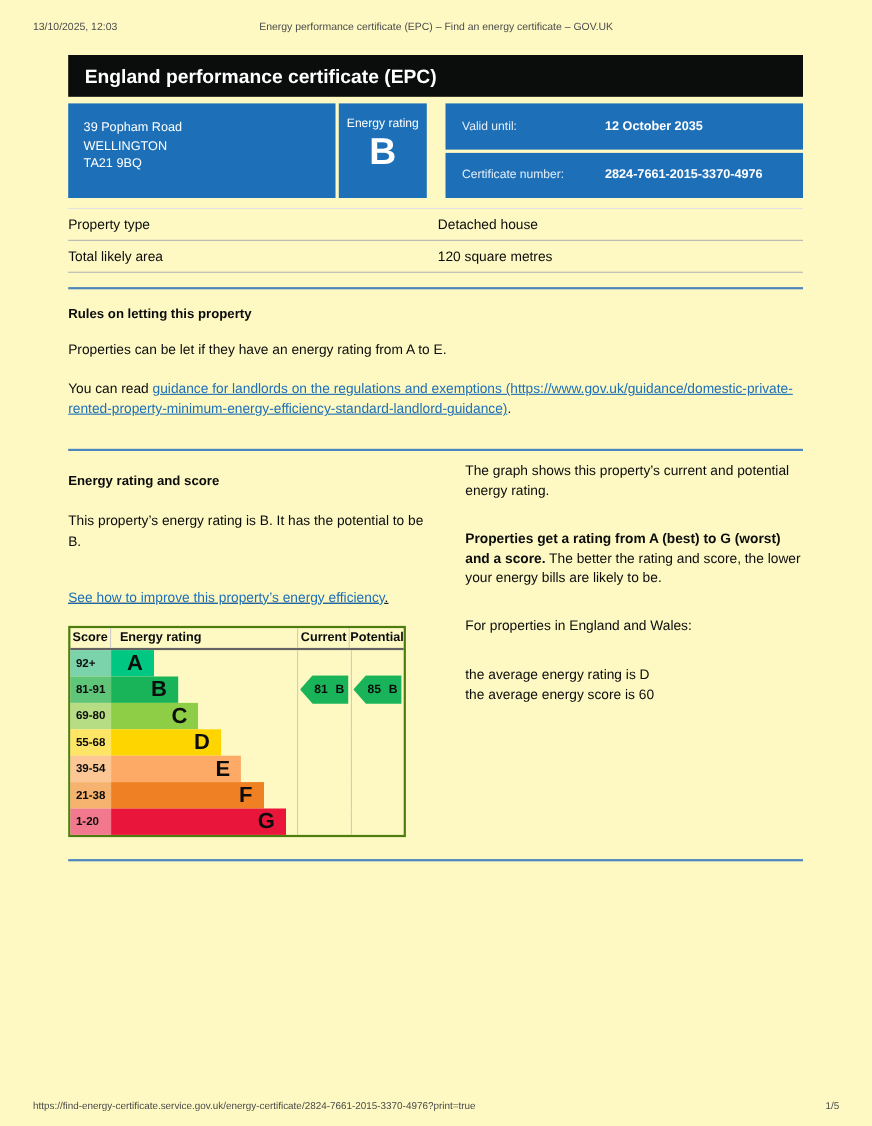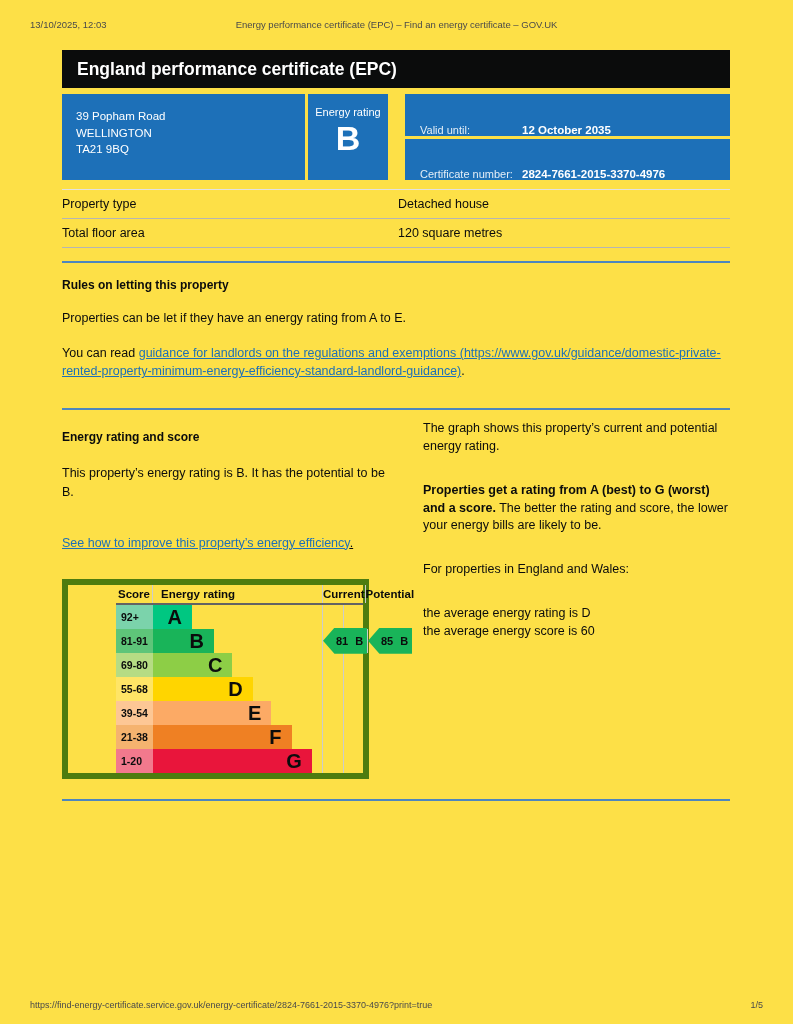--- a/index.html
+++ b/index.html
@@ -1,39 +1,39 @@
 <!DOCTYPE html>
 <html><head>
 <meta charset="utf-8">
 <style>
   * { margin:0; padding:0; box-sizing:border-box; }
   html,body { background:#fff; }
   body { font-family:"Liberation Sans", sans-serif; color:#0b0c0c; }
-  .page { position:relative; width:793px; height:1024px; background:#fde047; overflow:hidden; }
+  .page { position:relative; width:793px; height:1024px; background:#fef9c3; overflow:hidden; }
 
   
   .print-header { position:relative; height:30px; padding-top:19px; font-size:9.5px; color:#4a4a4a; }
   .print-date { position:absolute; left:30px; top:19px; }
   .print-title { display:block; text-align:center; }
   .print-footer { position:absolute; left:30px; right:30px; bottom:14px; display:flex; justify-content:space-between; font-size:9px; color:#4a4a4a; }
 
   .content { margin:0 63px 0 62px; }
 
   
   .banner { margin-top:20px; height:38px; background:#0b0c0c; color:#fff; display:flex; align-items:center; padding:0 15px; font-size:17.5px; font-weight:bold; }
 
   
   .summary-row { display:flex; margin-top:6px; height:86px; }
   .bluebox { background:#1d70b8; color:#fff; }
   .address-box { flex:0 0 243px; padding:14px 14px; font-size:11.5px; line-height:1.45; margin-right:3px; }
   .rating-box { flex:0 0 80px; text-align:center; padding-top:12px; margin-right:17px; }
   .rating-box .rating-label { font-size:11px; }
   .rating-box .rating-letter { font-size:34px; font-weight:bold; line-height:1.1; margin-top:2px; }
   .right-stack { flex:1; display:flex; flex-direction:column; }
-  .info-box { flex:1; display:flex; align-items:flex-end; }
+  .info-box { flex:1; display:flex; align-items:center;gap:28px; }
   .info-box + .info-box { margin-top:3px; }
   .info-label { flex:0 0 117px; padding-left:15px; font-size:11px; color:rgba(255,255,255,0.88); }
   .info-value { font-size:11.5px; font-weight:bold; }
 
   
   .prop-table { margin-top:9px; border-top:1px solid #e2e2e2; font-size:12.5px; }
   .prop-row { display:flex; padding:7px 0; border-bottom:1px solid #b5b5b5; }
   .prop-label { flex:0 0 336px; }
 
   hr.blue-rule { border:none; height:2px; background:#4d86be; }
@@ -47,21 +47,21 @@
 
   
   .two-col { display:flex; margin-top:10px; }
   .col-left { flex:0 0 330px; }
   .col-right { flex:0 0 307px; margin-left:31px; font-size:12.5px; line-height:1.42; }
   .col-right .rp { margin-top:0; }
   .col-right .rp + .rp { margin-top:26px; }
   .col-right .rp-lines { margin-top:17px; }
 
   
-  .epc-chart { margin-top:27px; width:307px; border:6px solid #4d7c0f; font-size:11.5px;padding-left:48px; }
+  .epc-chart { margin-top:17px; width:307px; border:2px solid #4d7c0f; font-size:11.5px; }
   .epc-header { display:flex; height:20px; align-items:center; border-bottom:2px solid #636363; font-weight:bold; }
   .epc-h-score { flex:0 0 37px; text-align:center; border-right:1px solid #ccc; height:100%; line-height:18px; }
   .epc-h-rating { flex:0 0 169px; padding-left:8px; height:100%; line-height:18px; }
   .epc-h-col { flex:1 0 0; text-align:center; border-left:1px solid #ccc; height:100%; line-height:18px; }
   .epc-row { display:flex; height:24px; }
   .epc-score { flex:0 0 37px; font-size:10.5px; font-weight:bold; line-height:24px; padding-left:5px; }
   .epc-rating-cell { flex:0 0 169px; }
   .epc-bar { height:100%; display:flex; align-items:center; justify-content:flex-end; padding-right:10px; }
   .epc-letter { font-size:20px; font-weight:bold; line-height:1; }
   .epc-cell { flex:1 0 0; border-left:1px solid #ccc; display:flex; align-items:center; justify-content:center; }
@@ -105,21 +105,21 @@
         </div>
       </div>
     </div>
 
     <div class="prop-table">
       <div class="prop-row">
         <span class="prop-label">Property type</span>
         <span class="prop-value">Detached house</span>
       </div>
       <div class="prop-row">
-        <span class="prop-label">Total floor area</span>
+        <span class="prop-label">Total likely area</span>
         <span class="prop-value">120 square metres</span>
       </div>
     </div>
 
     <hr class="blue-rule rule-1">
 
     <h2 class="section-heading">Rules on letting this property</h2>
     <p class="para">Properties can be let if they have an energy rating from A to E.</p>
     <p class="para"><span>You can read </span><a class="gov-link">guidance for landlords on the regulations and exemptions (https://www.gov.uk/guidance/domestic-private-rented-property-minimum-energy-efficiency-standard-landlord-guidance)</a><span>.</span></p>
 

